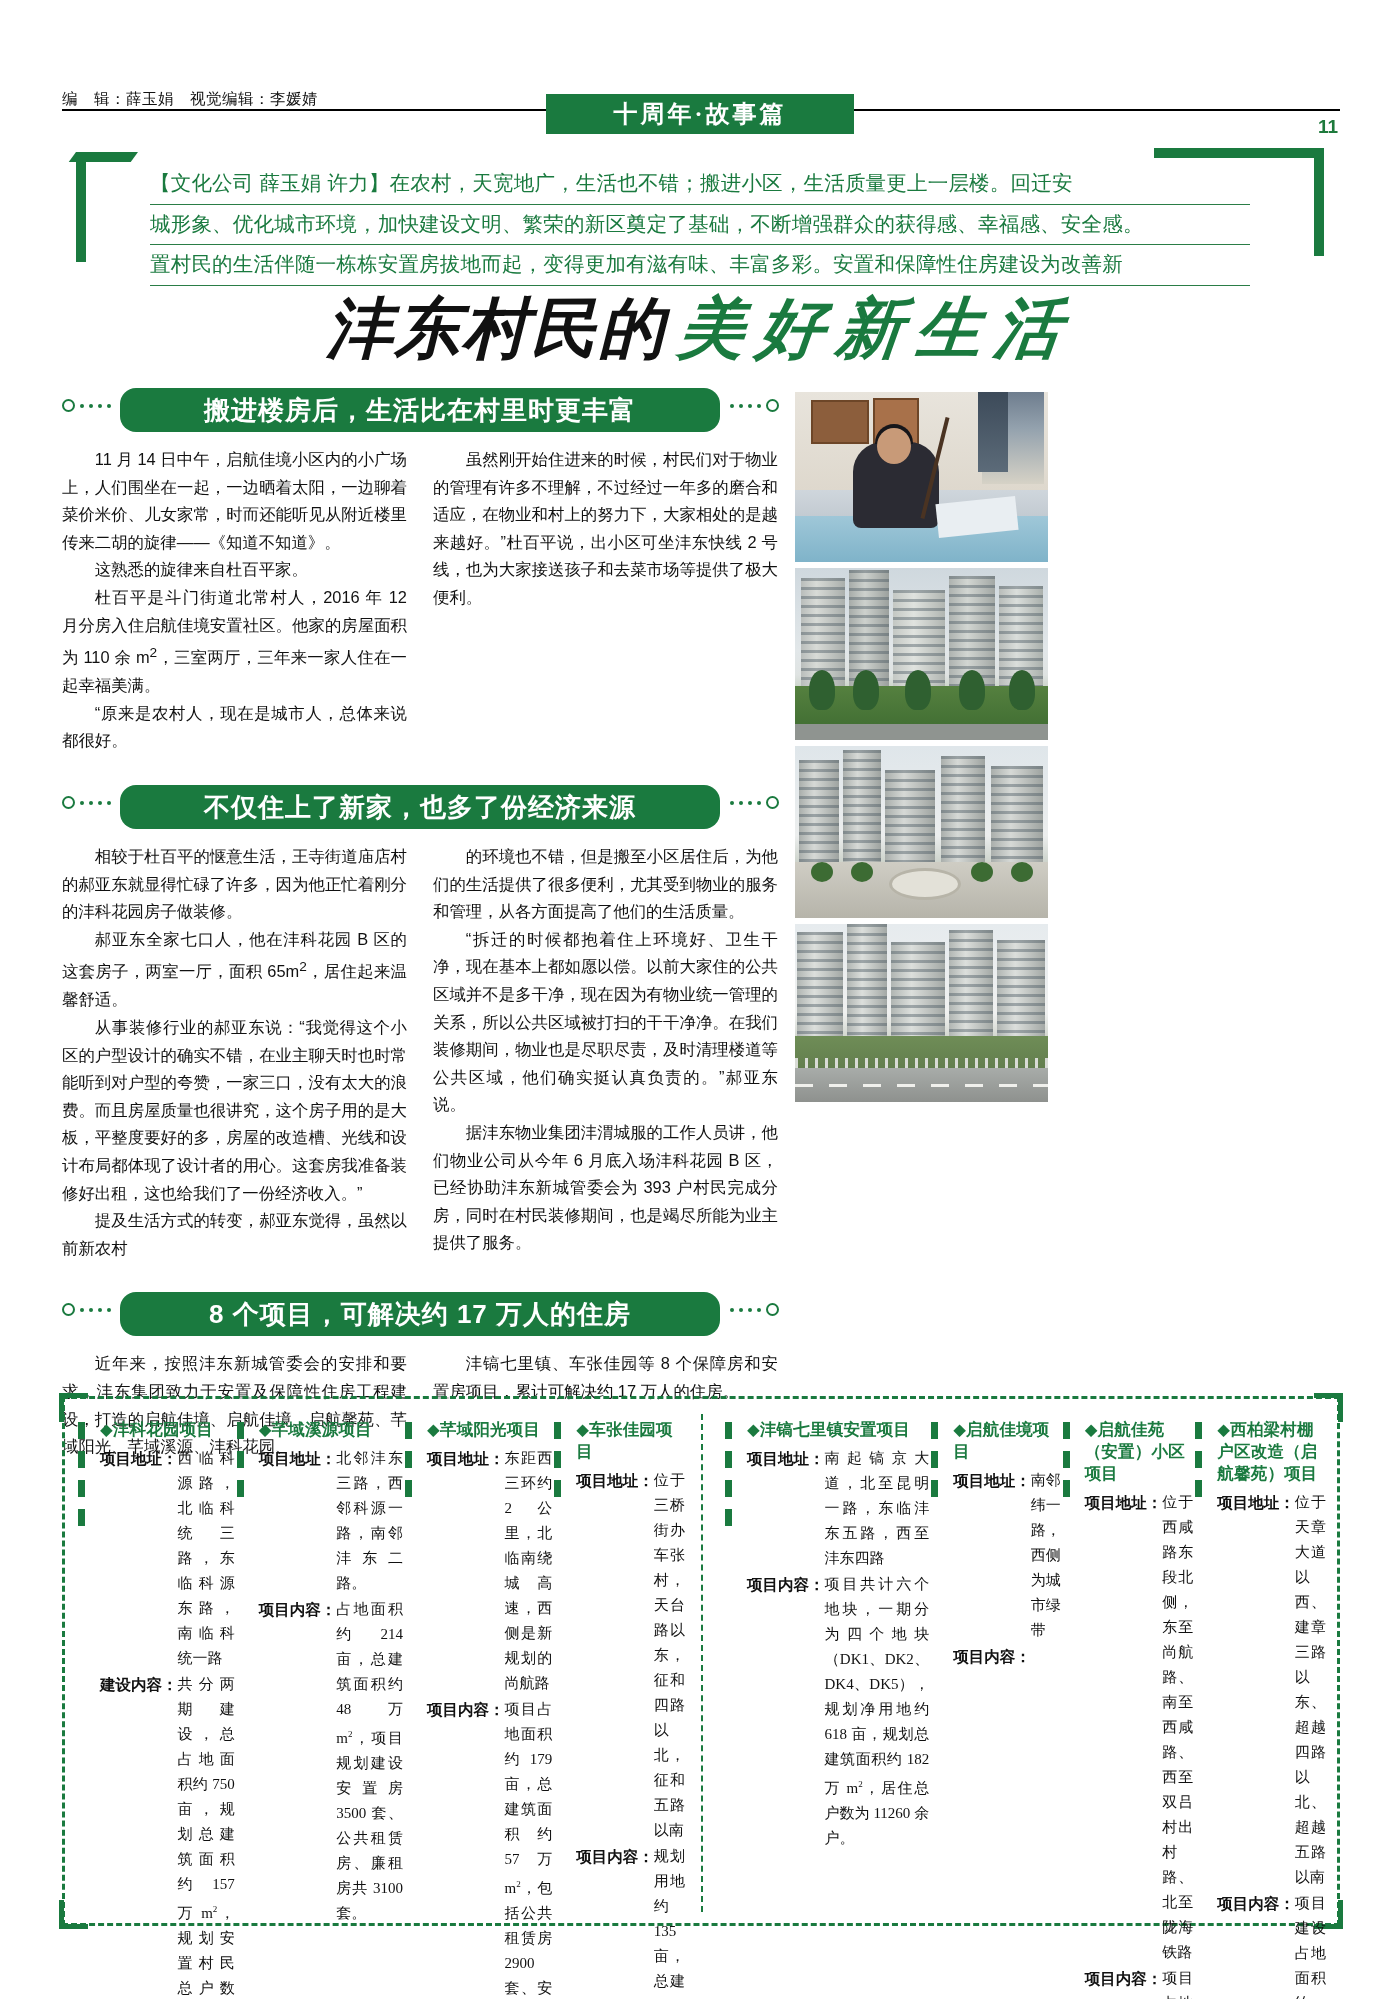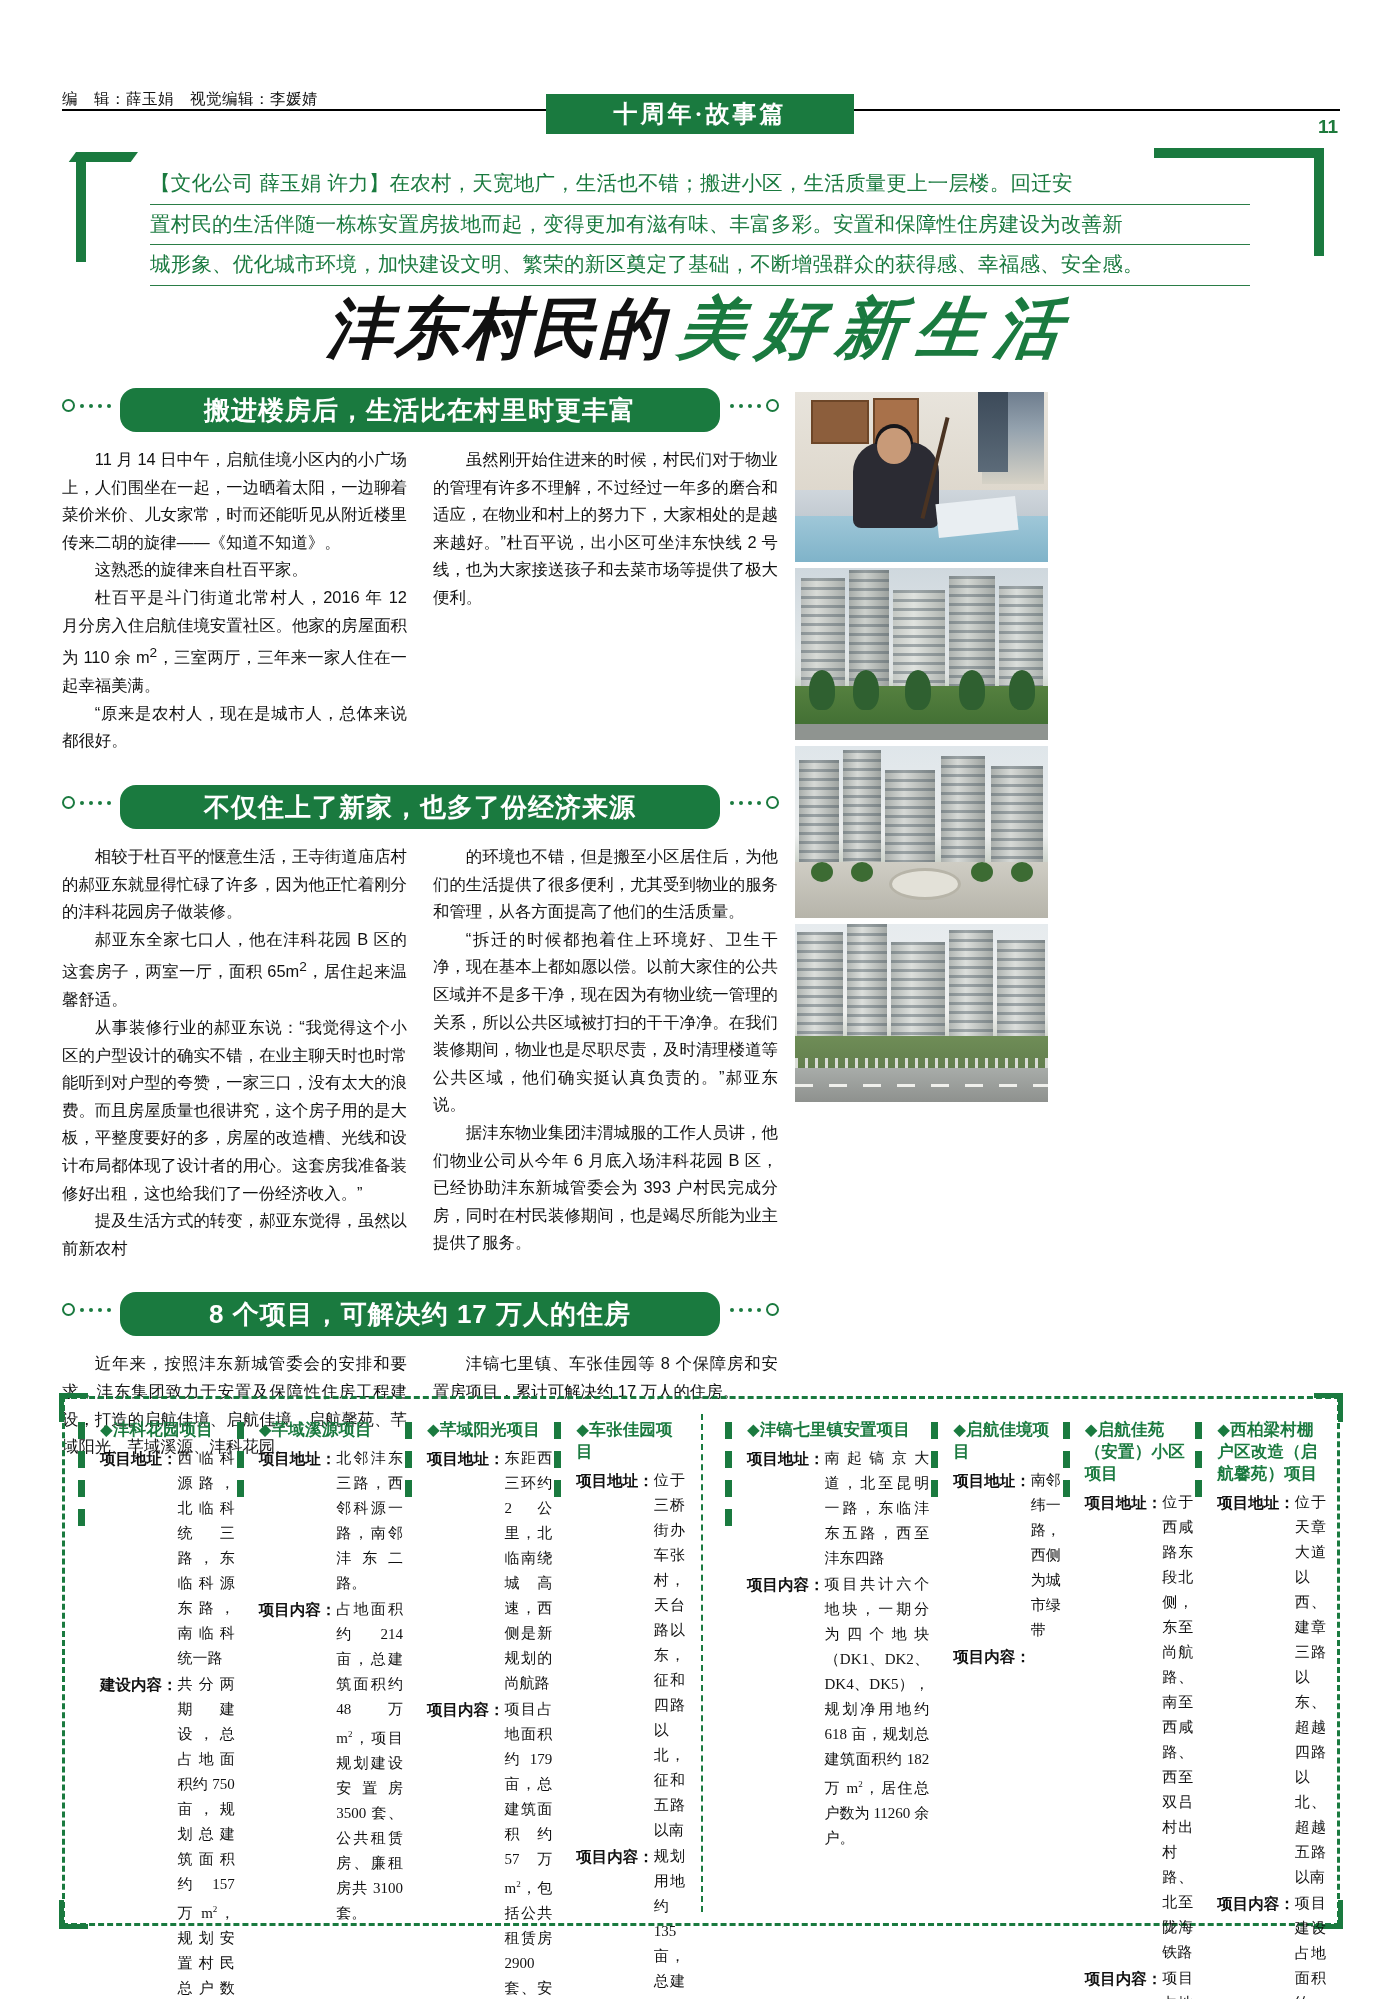--- a/index.html
+++ b/index.html
@@ -236,22 +236,22 @@
     <div class="page-num">11</div>
   </div>
 
   <div class="lead">
     <div class="lead-bracket-left"></div>
     <div class="lead-bracket-left-top"></div>
     <div class="lead-bracket-right"></div>
     <div class="lead-bracket-right-top"></div>
     <div class="lead-text">
       <span class="lead-line">【文化公司 薛玉娟 许力】在农村，天宽地广，生活也不错；搬进小区，生活质量更上一层楼。回迁安</span>
+      <span class="lead-line">城形象、优化城市环境，加快建设文明、繁荣的新区奠定了基础，不断增强群众的获得感、幸福感、安全感。</span>
       <span class="lead-line">置村民的生活伴随一栋栋安置房拔地而起，变得更加有滋有味、丰富多彩。安置和保障性住房建设为改善新</span>
-      <span class="lead-line">城形象、优化城市环境，加快建设文明、繁荣的新区奠定了基础，不断增强群众的获得感、幸福感、安全感。</span>
     </div>
   </div>
 
   <div class="bigtitle">
     <span class="t-black">沣东村民的</span>
     <span class="t-green">美好新生活</span>
   </div>
 
   <div class="body-area">
 

